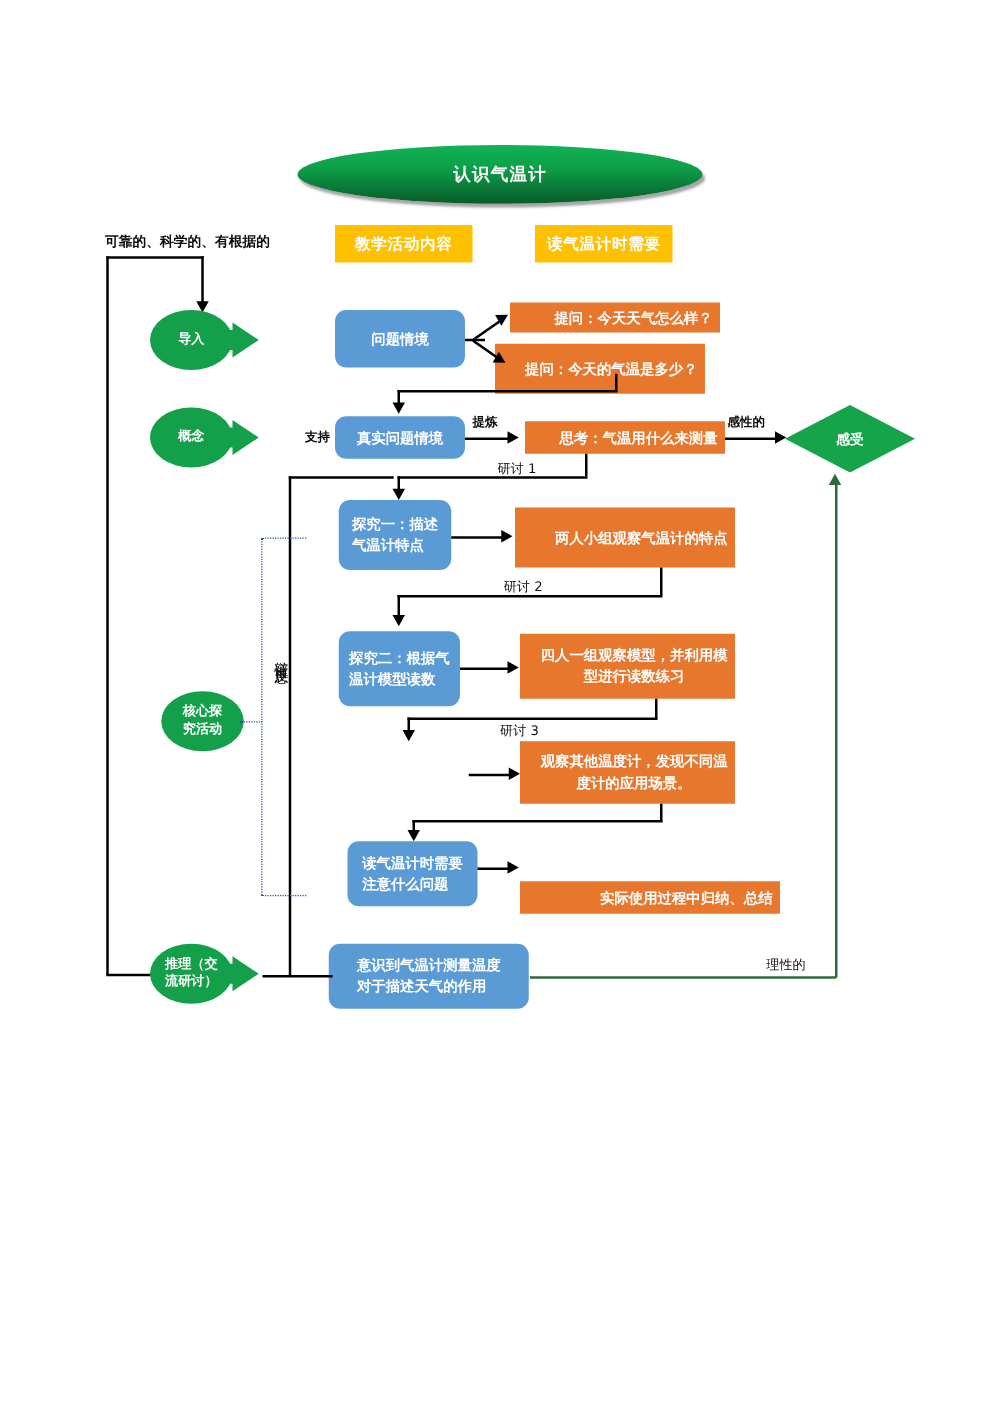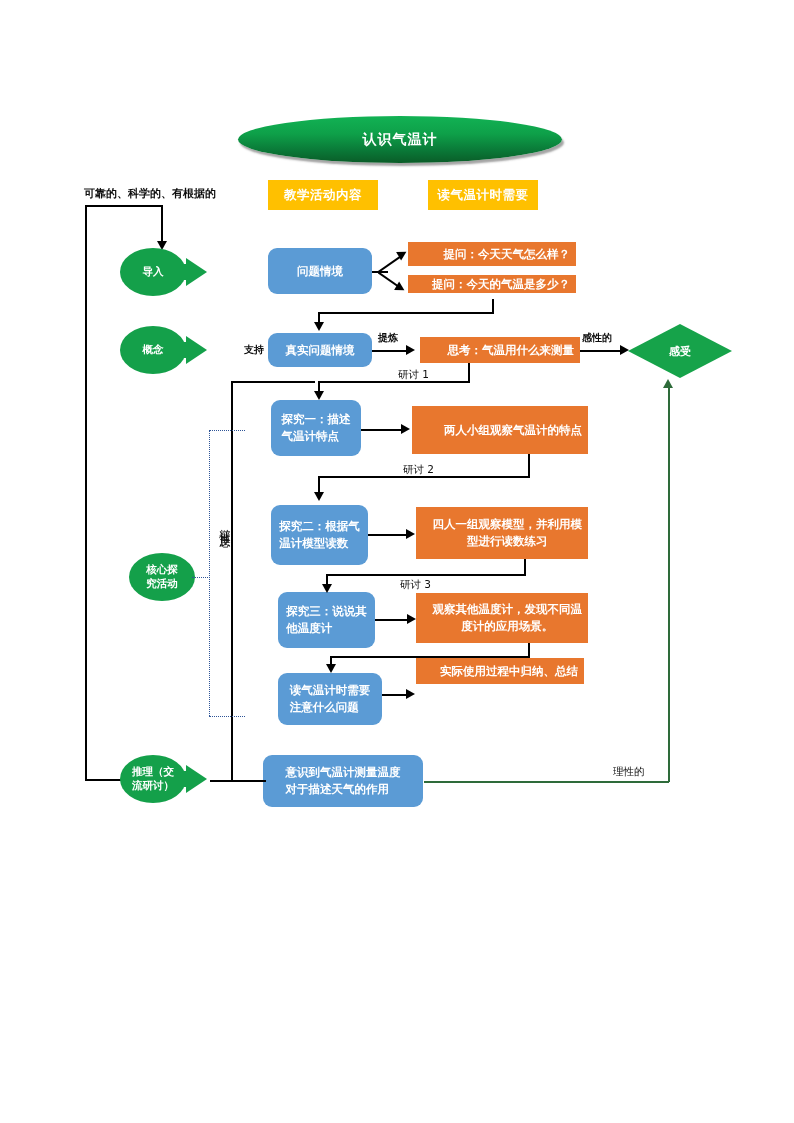--- a/index.html
+++ b/index.html
@@ -232,40 +232,36 @@
   <div class="abs blue" style="left:271px; top:400px; width:90px; height:56px;">
     <span style="white-space:pre-line;">探究一：描述
 气温计特点</span>
   </div>
 
   <div class="abs blue" style="left:271px; top:505px; width:97px; height:60px;">
     <span style="white-space:pre-line;">探究二：根据气
 温计模型读数</span>
   </div>
 
-  <div class="abs blue" style="left:278px; top:592px; width:97px; height:56px;">
-    <span style="white-space:pre-line;">探究三：说说其
-他温度计</span>
-  </div>
 
   <div class="abs blue" style="left:278px; top:673px; width:104px; height:52px;">
     <span style="white-space:pre-line;">读气温计时需要
 注意什么问题</span>
   </div>
 
   <div class="abs blue" style="left:263px; top:755px; width:160px; height:52px;">
     <span style="white-space:pre-line;">意识到气温计测量温度
 对于描述天气的作用</span>
   </div>
 
   <div class="abs orange" style="left:408px; top:242px; width:168px; height:24px;">
     <span style="white-space:pre-line;">提问：今天天气怎么样？</span>
   </div>
 
-  <div class="abs orange" style="left:408px; top:275px; width:168px; height:18px;">
+  <div class="abs orange" style="left:396px; top:275px; width:168px; height:40px;">
     <span style="white-space:pre-line;">提问：今天的气温是多少？</span>
   </div>
 
   <div class="abs orange" style="left:420px; top:337px; width:160px; height:26px;">
     <span style="white-space:pre-line;">思考：气温用什么来测量</span>
   </div>
 
   <div class="abs orange" style="left:412px; top:406px; width:176px; height:48px;">
     <span style="white-space:pre-line;">两人小组观察气温计的特点</span>
   </div>
@@ -273,21 +269,21 @@
   <div class="abs orange" style="left:416px; top:507px; width:172px; height:52px;">
     <span style="white-space:pre-line;">四人一组观察模型，并利用模
 型进行读数练习</span>
   </div>
 
   <div class="abs orange" style="left:416px; top:593px; width:172px; height:50px;">
     <span style="white-space:pre-line;">观察其他温度计，发现不同温
 度计的应用场景。</span>
   </div>
 
-  <div class="abs orange" style="left:416px; top:658px; width:168px; height:26px;">
+  <div class="abs orange" style="left:416px; top:705px; width:208px; height:26px;">
     <span style="white-space:pre-line;">实际使用过程中归纳、总结</span>
   </div>
 
   <div id="diamond" class="abs">
     <div class="shape"></div>
     <div class="lbl">感受</div>
   </div>
 
   <div class="abs hline" style="left:372px; top:271px; width:16px;"></div>
   <div class="abs" style="left:378px; top:253px; width:24px; height:18px; overflow:hidden;">

